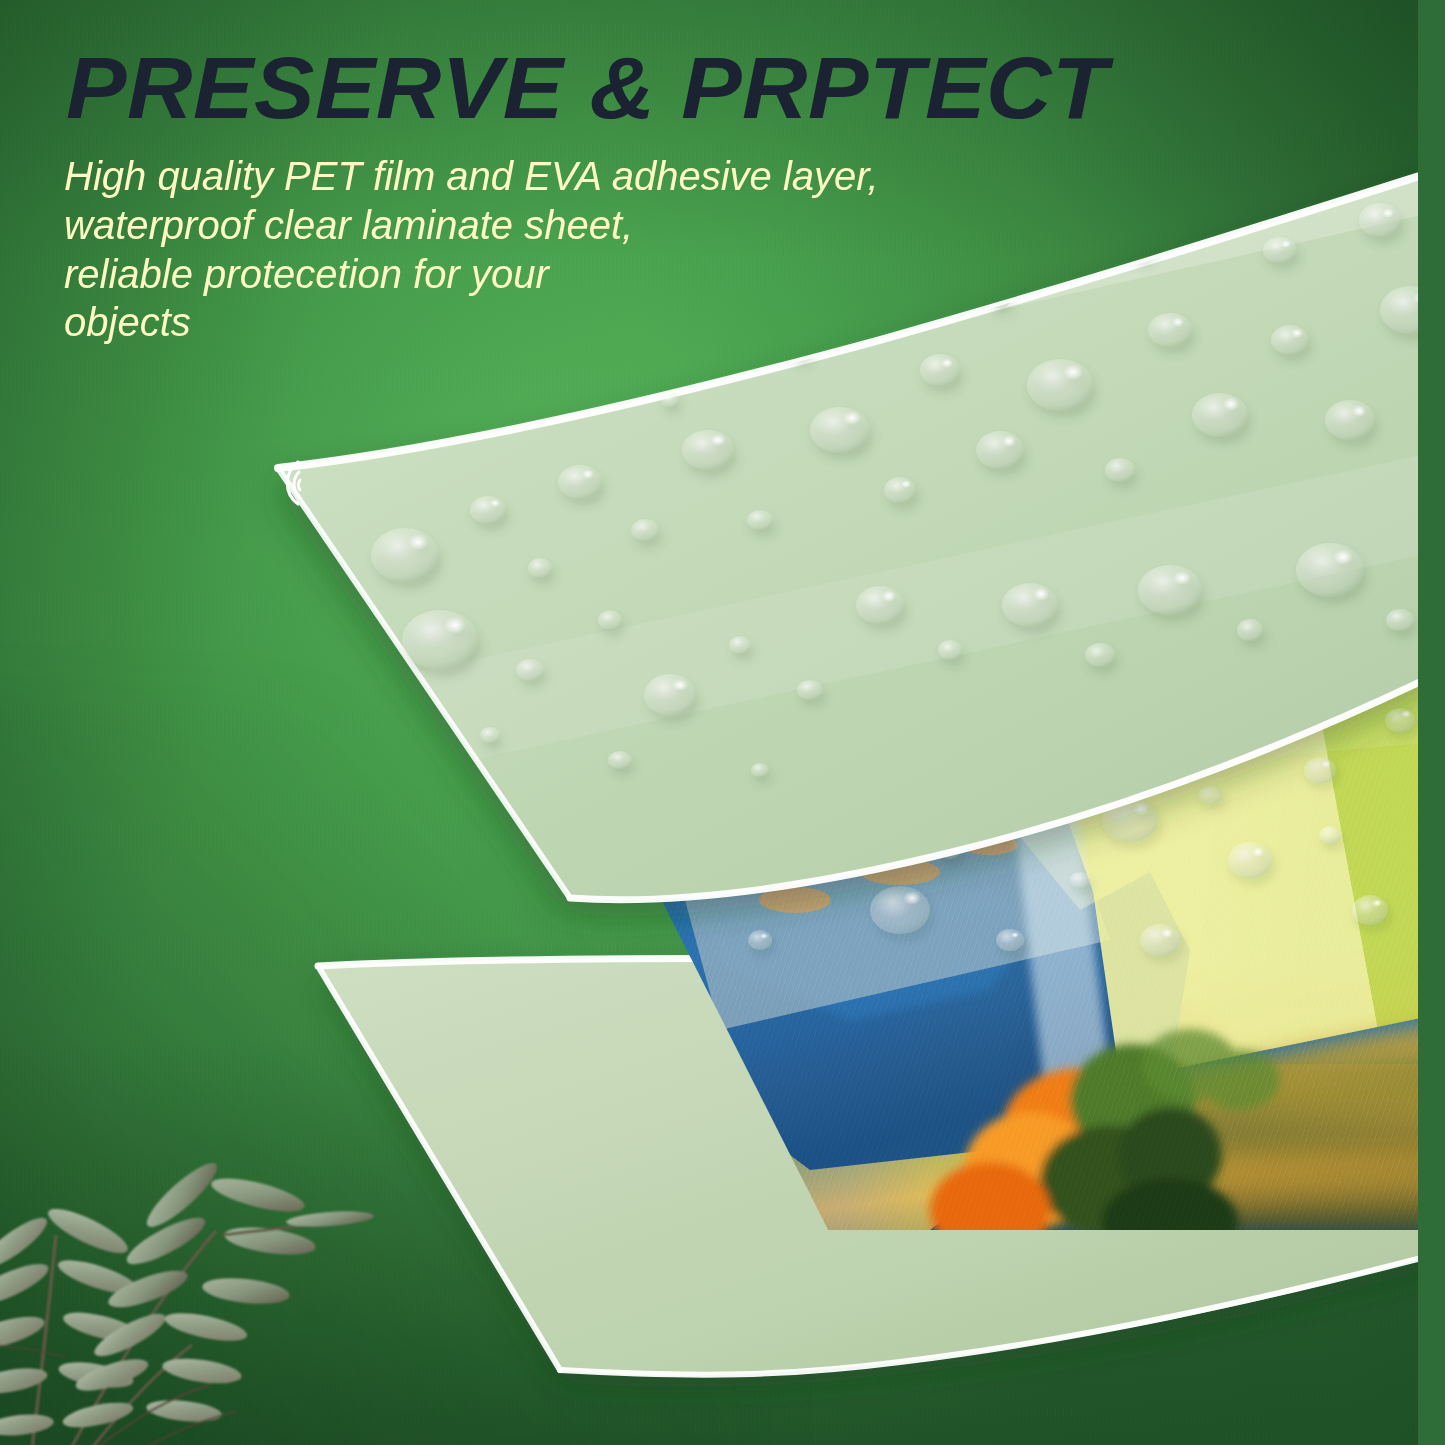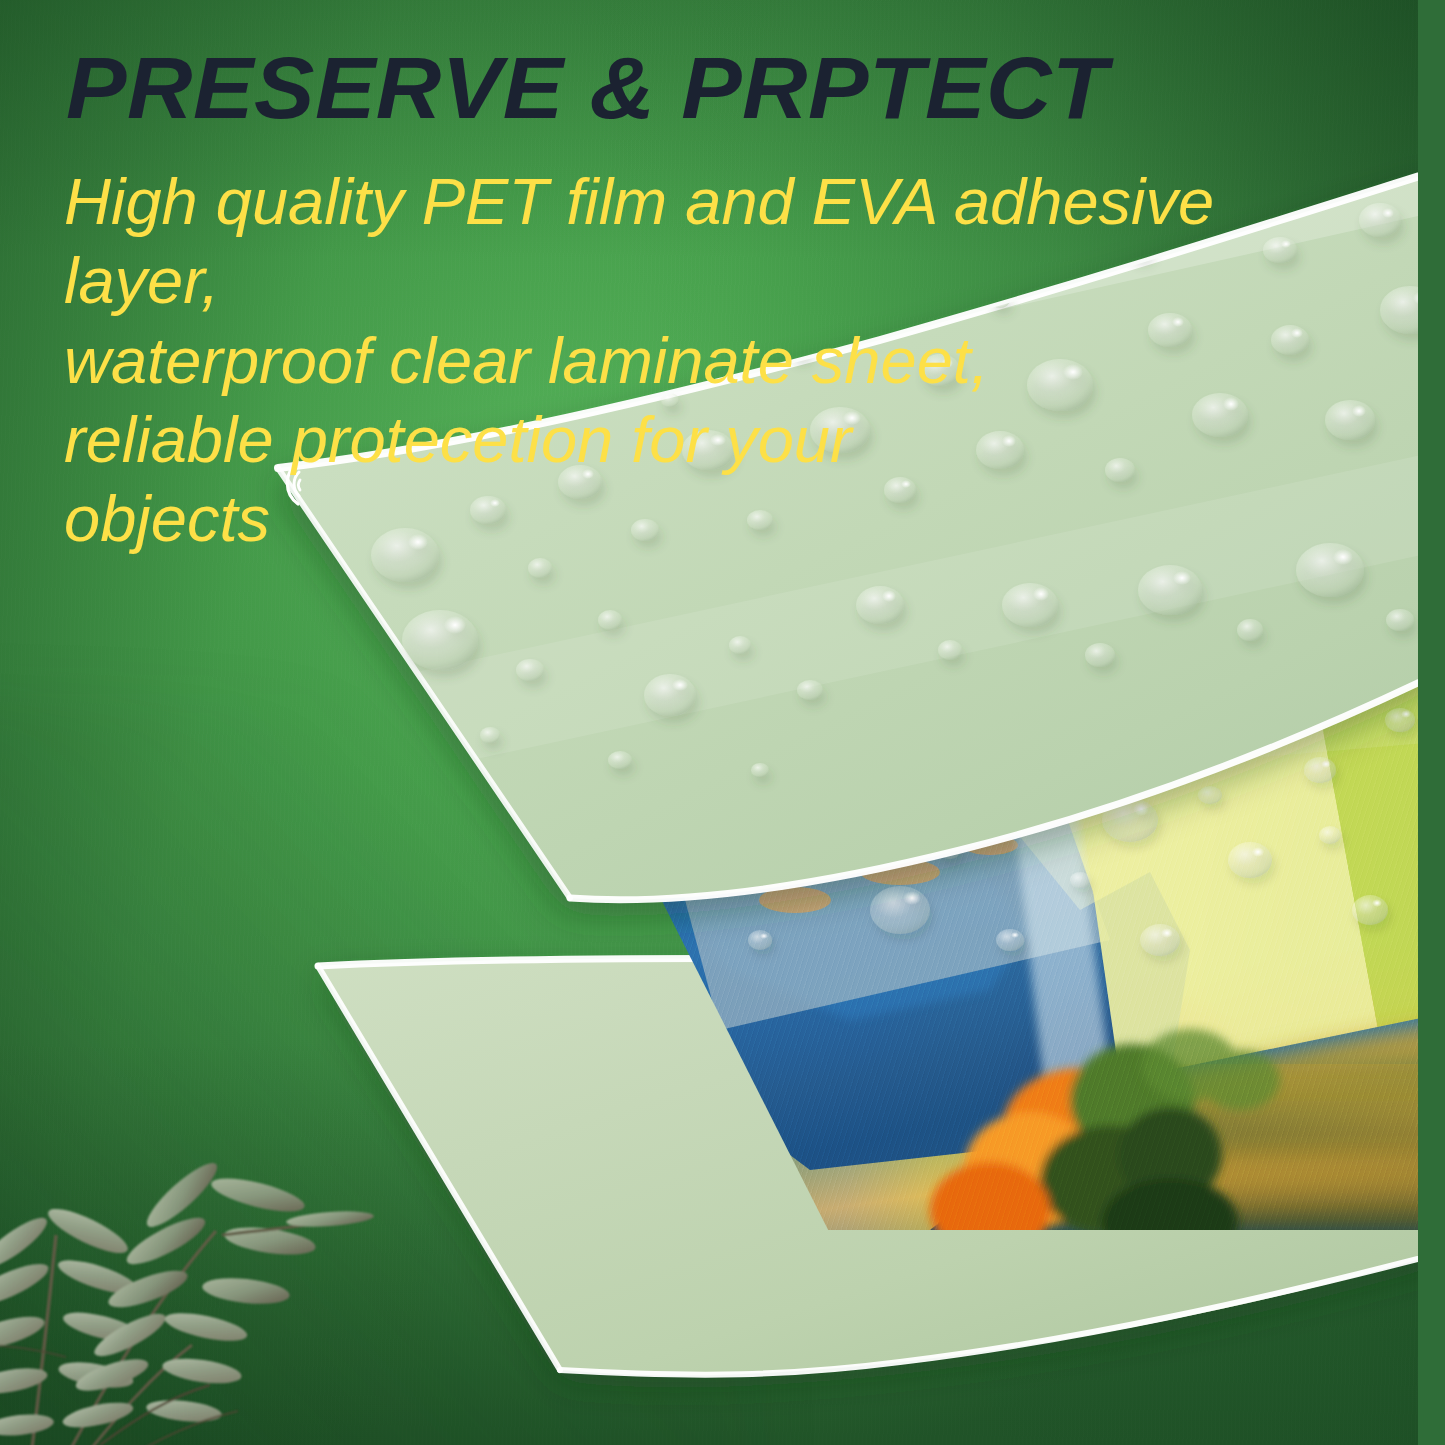--- a/index.html
+++ b/index.html
@@ -122,27 +122,27 @@
     font-style:italic;
     letter-spacing:0.5px;
     color:#1b2231;
     white-space:nowrap;
     transform:scaleX(1.03);
     transform-origin:left center;
   }
 
   .subheading {
     position:absolute;
-    left:64px; top:162px;
+    left:64px; top:152px;
     width:1180px;
-    font-size:65px;
+    font-size:40px;
     line-height:1.22;
     font-weight:400;
     font-style:italic;
-    color:#fde047;
+    color:#fef9c3;
     white-space:pre-line;
   }
 
   .peel-indicator {
     position:absolute;
     left:252px; top:452px;
     width:58px; height:62px;
   }
 </style>
 </head>

